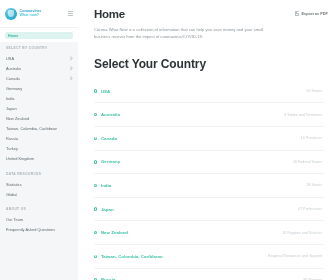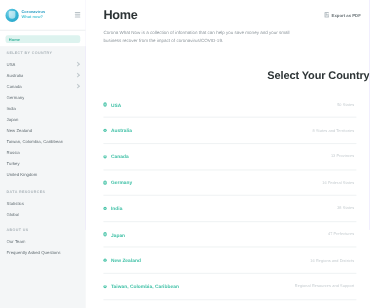--- a/index.html
+++ b/index.html
@@ -10,21 +10,21 @@
     overflow: hidden;
     background: #ffffff;
     font-family: "Liberation Sans", sans-serif;
     -webkit-font-smoothing: antialiased;
   }
 
   .app {
     display: flex;
     width: 336px;
     height: 209px;
-    background: #c4b5fd;
+    background: #1d4ed8;
   }
 
   
   .sidebar {
     width: 78px;
     flex: 0 0 78px;
     height: 280px;
     background: #f4f6f7;
     position: relative;
     overflow: hidden;
@@ -232,26 +232,25 @@
   .page-desc {
     margin-top: 5px;
     max-width: 176px;
     font-size: 4.1px;
     line-height: 1.75;
     color: #8a9399;
     letter-spacing: 0.01px;
   }
 
   .section-heading {
-    margin-top: 24px;
-    font-size: 10px;
+    margin-top: 17px;
+    font-size: 12px;
     font-weight: 700;
     color: #2d3436;
     letter-spacing: -0.12px;
-    text-align: right;
   }
 
   
   .country-list {
     margin-top: 9px;
     padding-right: 12px;
   }
 
   .country-row {
     display: flex;

